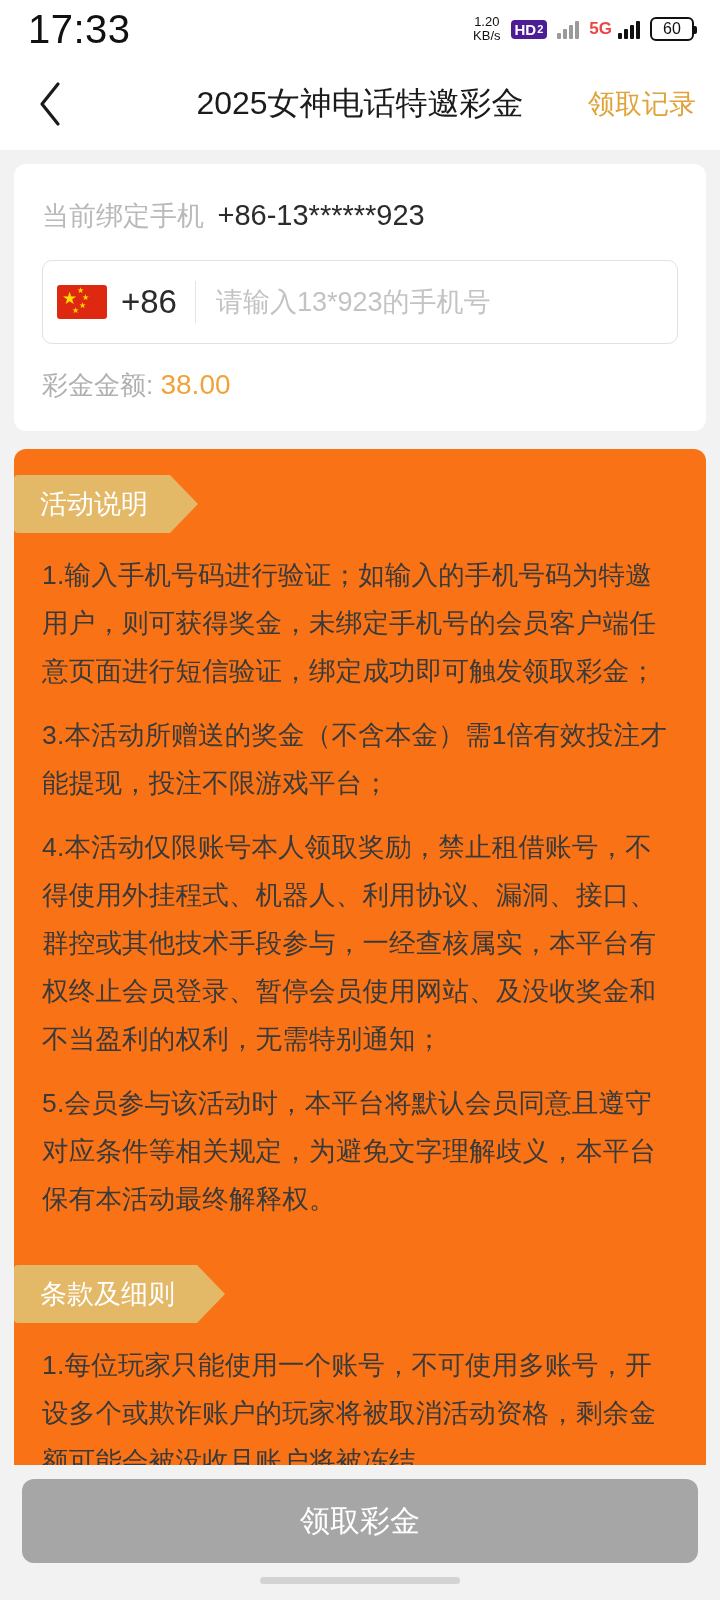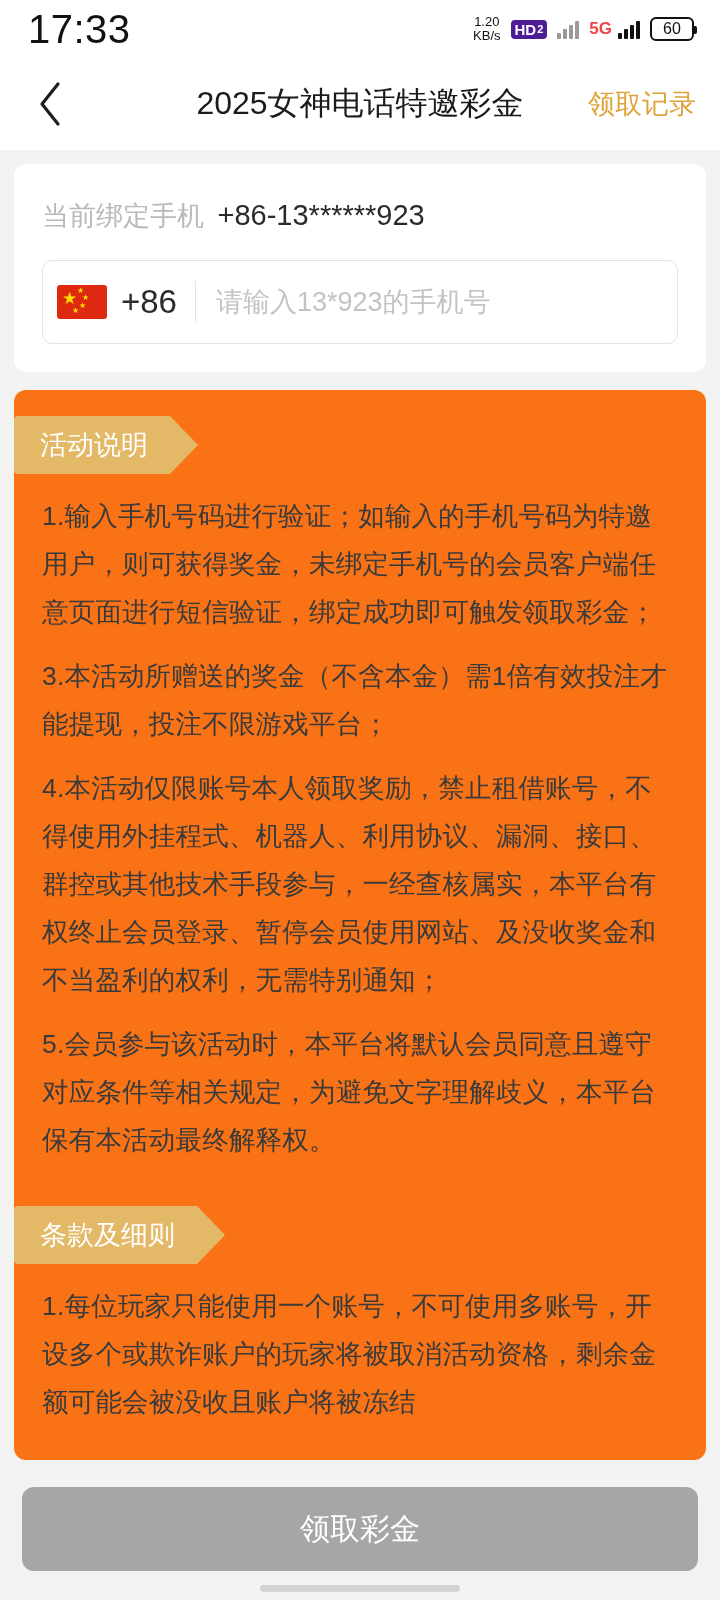--- a/index.html
+++ b/index.html
@@ -257,21 +257,21 @@
     color: #3a3a3a;
     padding: 0 28px;
     margin-bottom: 16px;
     letter-spacing: 0.2px;
   }
 
   
   .footer {
     flex: 0 0 118px;
     background: #f2f2f2;
-    padding: 14px 22px 8px 22px;
+    padding: 14px 22px 16px 22px;
   }
   .submit-btn {
     width: 100%;
     height: 84px;
     background: #a6a6a6;
     color: #ffffff;
     border: none;
     border-radius: 12px;
     font-size: 30px;
     font-family: inherit;
@@ -343,20 +343,24 @@
           <span class="star s2">★</span>
           <span class="star s3">★</span>
           <span class="star s4">★</span>
           <span class="star s5">★</span>
         </div>
         <div class="cc">+86</div>
         <div class="divider-v"></div>
         <input type="text" placeholder="请输入13*923的手机号" style="">
       </div>
 
+      <div class="amount-row">
+        <span>彩金金额:</span>
+        <b>38.00</b>
+      </div>
     </div>
 
     <div class="section-card">
 
       
       <div class="tag">活动说明</div>
       <div class="para">1.输入手机号码进行验证；如输入的手机号码为特邀用户，则可获得奖金，未绑定手机号的会员客户端任意页面进行短信验证，绑定成功即可触发领取彩金；</div>
       <div class="para">3.本活动所赠送的奖金（不含本金）需1倍有效投注才能提现，投注不限游戏平台；</div>
       <div class="para">4.本活动仅限账号本人领取奖励，禁止租借账号，不得使用外挂程式、机器人、利用协议、漏洞、接口、群控或其他技术手段参与，一经查核属实，本平台有权终止会员登录、暂停会员使用网站、及没收奖金和不当盈利的权利，无需特别通知；</div>
       <div class="para">5.会员参与该活动时，本平台将默认会员同意且遵守对应条件等相关规定，为避免文字理解歧义，本平台保有本活动最终解释权。</div>

